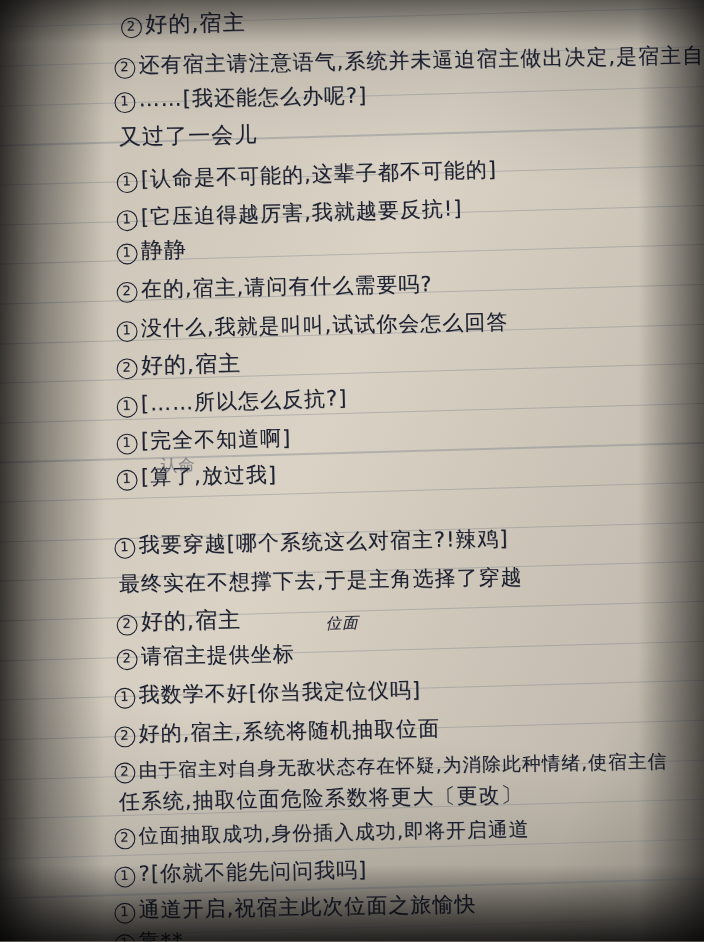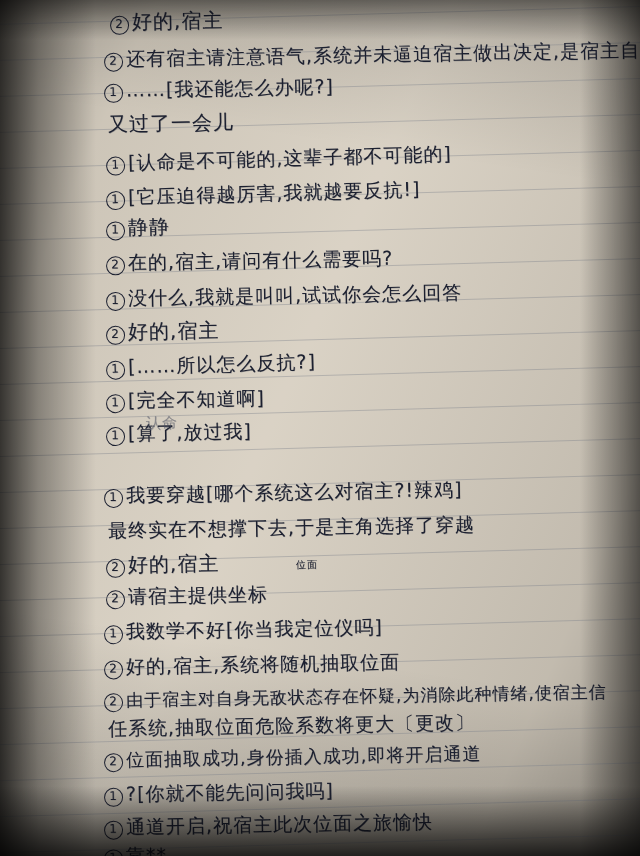--- a/index.html
+++ b/index.html
@@ -146,21 +146,21 @@
       <div class="line r1" style="top: 283px; left: 20px; font-size: 19px;"><span class="sq">1</span><span>没什么,我就是叫叫,试试你会怎么回答</span></div>
       <div class="line r1" style="top: 318px; left: 20px; font-size: 20px;"><span class="sq">2</span><span>好的,宿主</span></div>
       <div class="line r2" style="top: 352px; left: 20px; font-size: 19px;"><span class="sq">1</span><span>[……所以怎么反抗?]</span></div>
       <div class="line r1" style="top: 387px; left: 20px; font-size: 19px;"><span class="sq">1</span><span>[完全不知道啊]</span></div>
       <div class="line r1" style="top: 420px; left: 20px; font-size: 19px;"><span class="sq">1</span><span>[算了,放过我]</span></div>
       <div class="line r1 faint" style="top: 414px; left: 60px; font-size: 15px;"><span>认命</span></div>
       <div class="line r1" style="top: 480px; left: 18px; font-size: 19px;"><span class="sq">1</span><span>我要穿越[哪个系统这么对宿主?!辣鸡]</span></div>
       <div class="line r1" style="top: 515px; left: 22px; font-size: 19px;"><span>最终实在不想撑下去,于是主角选择了穿越</span></div>
       <div class="line r1" style="top: 551px; left: 20px; font-size: 20px;"><span class="sq">2</span><span>好的,宿主</span></div>
       <div class="line r1" style="top: 583px; left: 20px; font-size: 19px;"><span class="sq">2</span><span>请宿主提供坐标</span></div>
-      <div class="line r1" style="top: 558px; left: 210px; font-size: 10px;"><span>位面</span></div>
+      <div class="line r1" style="top: 558px; left: 210px; font-size: 14px; font-style: italic;"><span>位面</span></div>
       <div class="line r1" style="top: 617px; left: 18px; font-size: 19px;"><span class="sq">1</span><span>我数学不好[你当我定位仪吗]</span></div>
       <div class="line r1" style="top: 652px; left: 18px; font-size: 19px;"><span class="sq">2</span><span>好的,宿主,系统将随机抽取位面</span></div>
       <div class="line r1" style="top: 685px; left: 18px; font-size: 17px;"><span class="sq">2</span><span>由于宿主对自身无敌状态存在怀疑,为消除此种情绪,使宿主信</span></div>
       <div class="line r1" style="top: 713px; left: 22px; font-size: 19px;"><span>任系统,抽取位面危险系数将更大〔更改〕</span></div>
       <div class="line r1" style="top: 745px; left: 18px; font-size: 18px;"><span class="sq">2</span><span>位面抽取成功,身份插入成功,即将开启通道</span></div>
       <div class="line r1" style="top: 780px; left: 18px; font-size: 19px;"><span class="sq">1</span><span>?[你就不能先问问我吗]</span></div>
       <div class="line r1" style="top: 812px; left: 18px; font-size: 19px;"><span class="sq">1</span><span>通道开启,祝宿主此次位面之旅愉快</span></div>
       <div class="line r1" style="top: 843px; left: 18px; font-size: 19px;"><span class="sq">1</span><span>靠**</span></div>
     </div>
 

